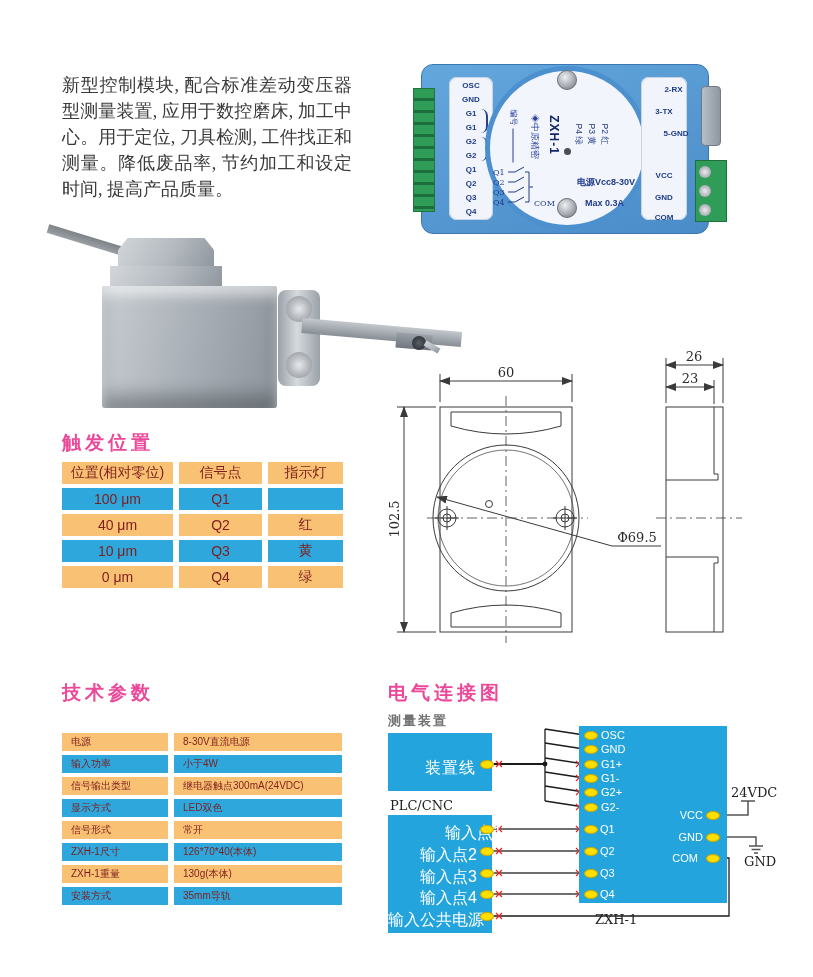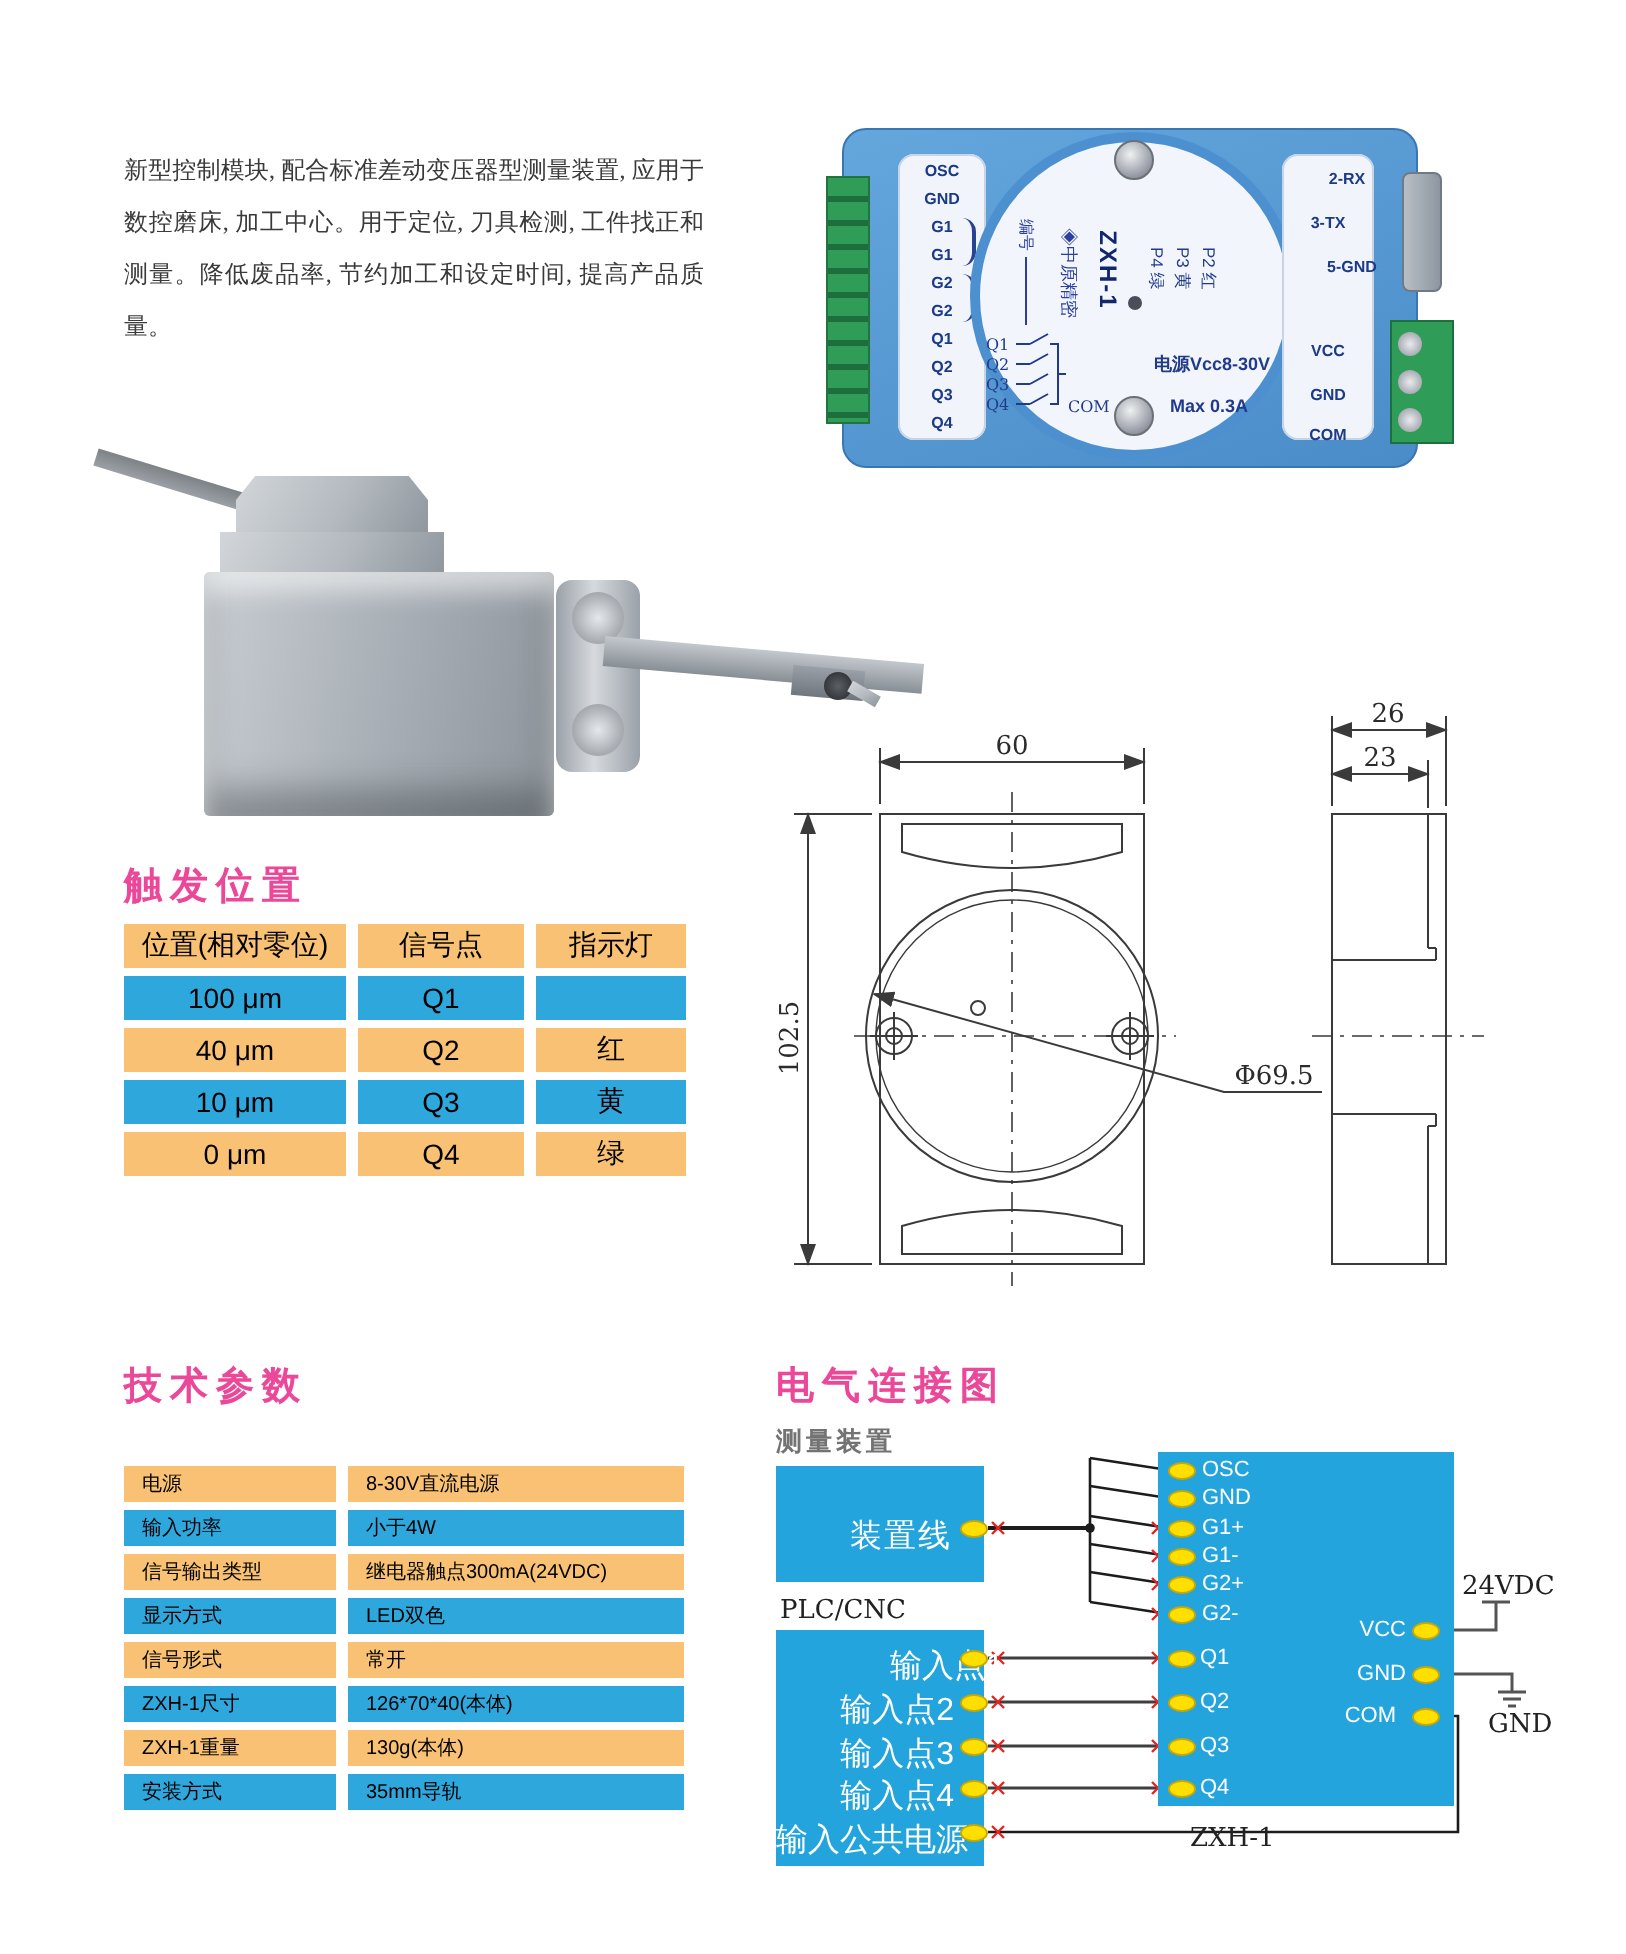--- a/index.html
+++ b/index.html
@@ -1,27 +1,27 @@
 <!DOCTYPE html>
 <html><head>
 <meta charset="utf-8">
 <style>
   html,body{margin:0;padding:0;background:#ffffff;}
   #page{position:relative;width:813px;height:977px;background:#fff;overflow:hidden;
         font-family:"Liberation Sans",sans-serif;color:#383838;}
   .abs{position:absolute;}
   
-  #intro{left:62px;top:72px;width:290px;font-size:12px;line-height:26px;
+  #intro{left:62px;top:72px;width:290px;font-size:18px;line-height:26px;
          font-family:"Liberation Serif",serif;color:#3a3a3a;text-align:justify;}
   
   .sec-title{font-size:19px;color:#ec4899;letter-spacing:4px;font-weight:600;
              font-family:"Liberation Serif",serif;}
   
   .grid{display:grid;}
-  .cell{display:flex;align-items:center;justify-content:center;font-size:14px;color:#000000;}
+  .cell{display:flex;align-items:center;justify-content:center;font-size:14px;color:#7f1d1d;}
   .cell.left{justify-content:flex-start;padding-left:9px;font-size:10px;}
   .c-orange{background:#f8c173;}
   .c-blue{background:#2ea7dd;}
   
   .wbox{background:#24a4dc;}
   .wlabel{position:absolute;color:#ffffff;font-size:16px;white-space:nowrap;}
   .term{position:absolute;width:14px;height:9px;border-radius:50%;
         background:#ffdf00;border:1px solid #c9a800;box-sizing:border-box;}
   
   #module .strip{position:absolute;background:#f1f4fa;border-radius:8px;box-shadow:0 0 0 1px #c7d4e6 inset;}

